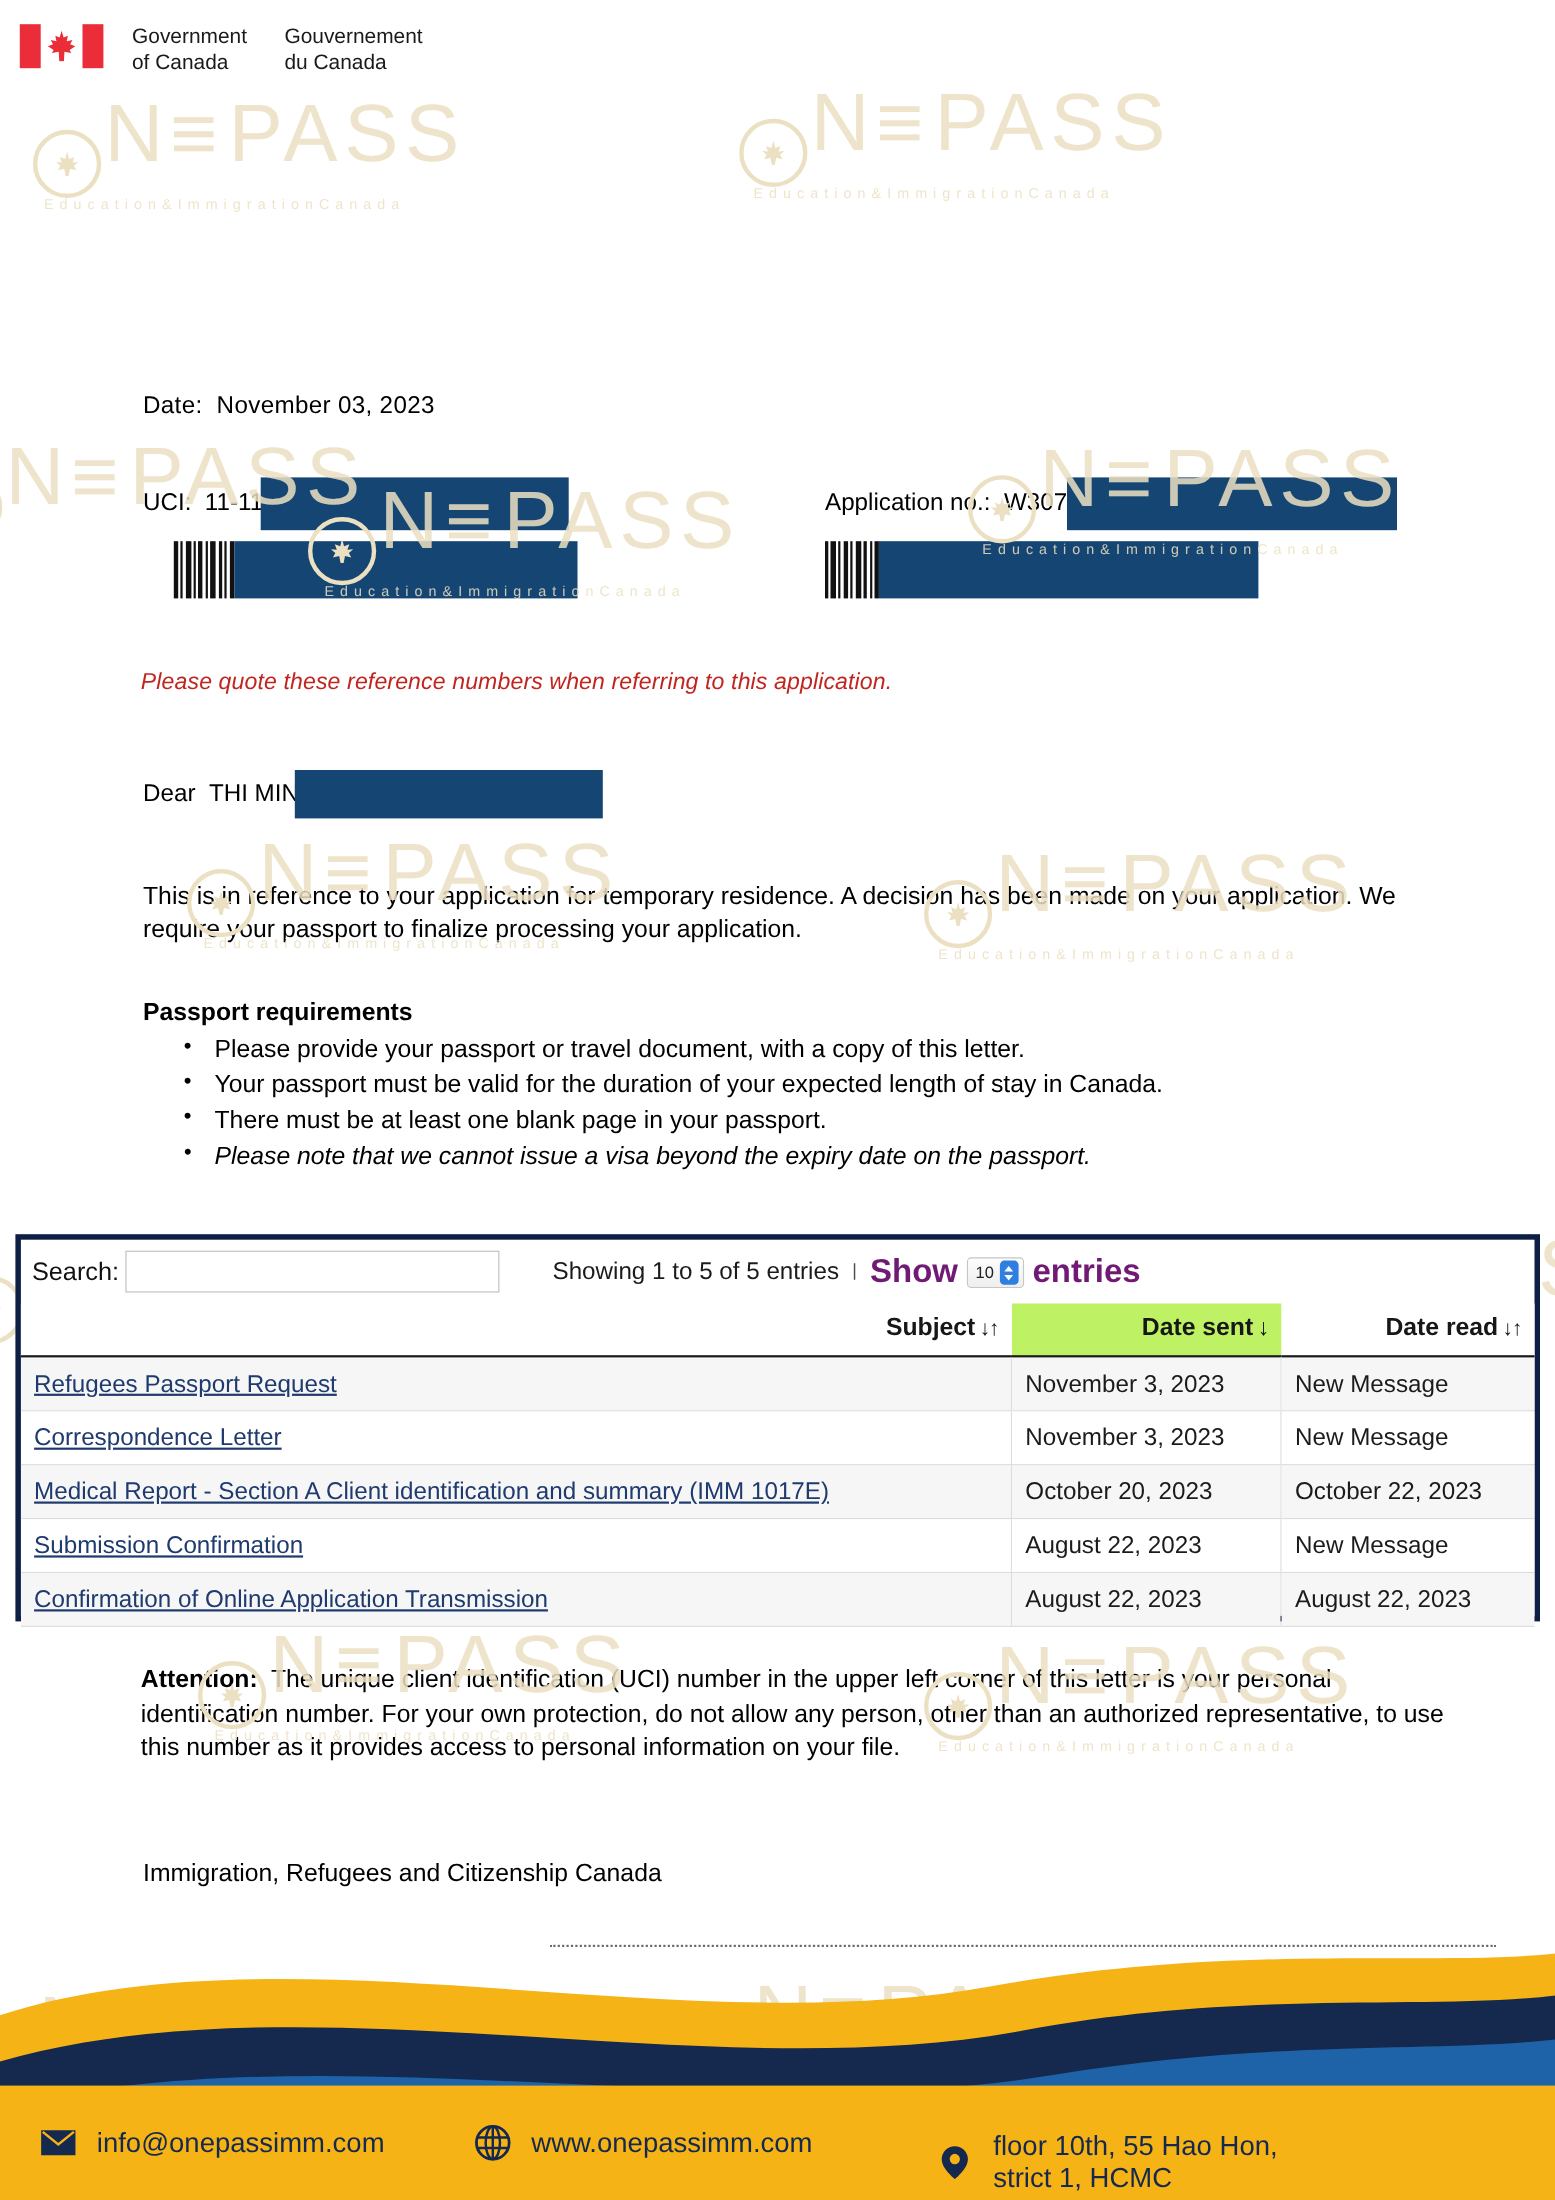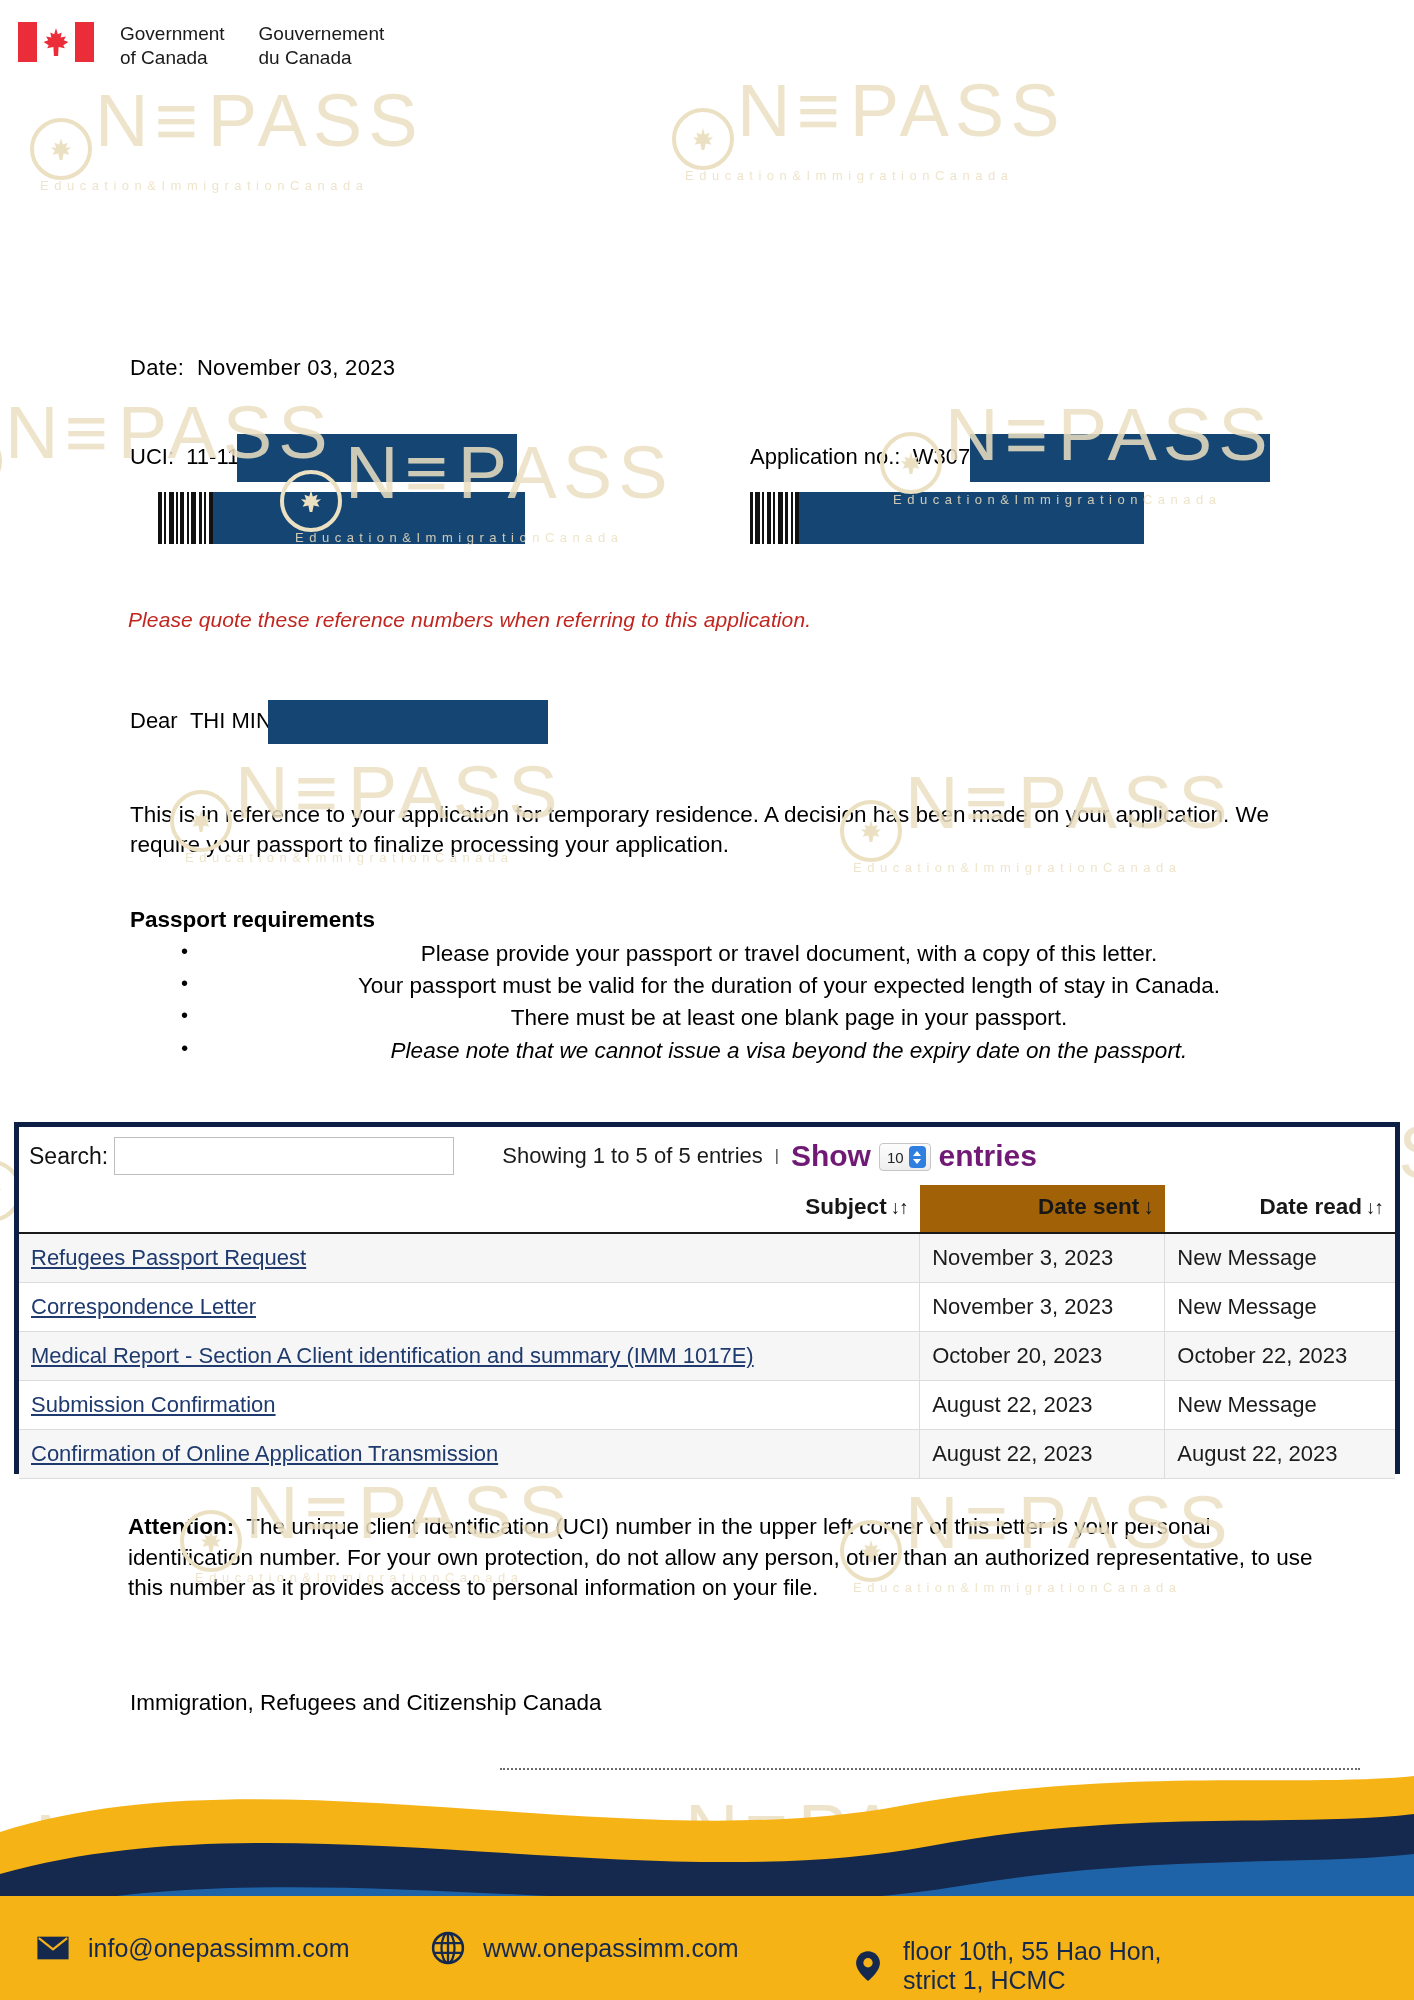--- a/index.html
+++ b/index.html
@@ -80,21 +80,21 @@
   .quote-note {
     position: absolute; left: 128px; top: 608px;
     font-size: 21px; font-style: italic; color: #c0261f; letter-spacing: .1px;
   }
 
   .line-dear { position: absolute; left: 130px; top: 700px; font-size: 22px; }
 
   .para1 { position: absolute; left: 130px; top: 800px; width: 1190px; font-size: 22.5px; line-height: 1.33; }
 
   .pass-head { position: absolute; left: 130px; top: 907px; font-size: 22.5px; font-weight: 700; }
-  .pass-list { position: absolute; left: 169px; top: 938px; width: 1200px; margin: 0; padding: 0; list-style: none; text-align: center; }
+  .pass-list { position: absolute; left: 155px; top: 938px; width: 1200px; margin: 0; padding: 0; list-style: none; }
   .pass-list li { font-size: 22.5px; line-height: 1.43; padding-left: 40px; position: relative; }
   .pass-list li::before { content: "\2022"; position: absolute; left: 12px; top: -1px; font-size: 20px; }
   .pass-list li.ital { font-style: italic; }
 
   .attention { position: absolute; left: 128px; top: 1512px; width: 1200px; font-size: 22.5px; line-height: 1.36; }
   .attention b { font-weight: 700; }
 
   .ircc-line { position: absolute; left: 130px; top: 1690px; font-size: 22.5px; }
 
   .dotted-rule {
@@ -160,21 +160,21 @@
   table.dt th {
     font-size: 22.5px;
     font-weight: 700;
     color: #171717;
     text-align: right;
     padding: 9px 12px 12px 12px;
     border-bottom: 2px solid #1a1a1a;
     background: #ffffff;
     white-space: nowrap;
   }
-  table.dt th.shaded { background: #a16207; }
+  table.dt th.shaded { background: #bef264; }
   table.dt td {
     font-size: 22px;
     color: #1b1b1b;
     padding: 11px 12px;
     border-bottom: 1px solid #dcdcdc;
     border-left: 1px solid #dcdcdc;
     white-space: nowrap;
     overflow: hidden;
     text-overflow: ellipsis;
   }

